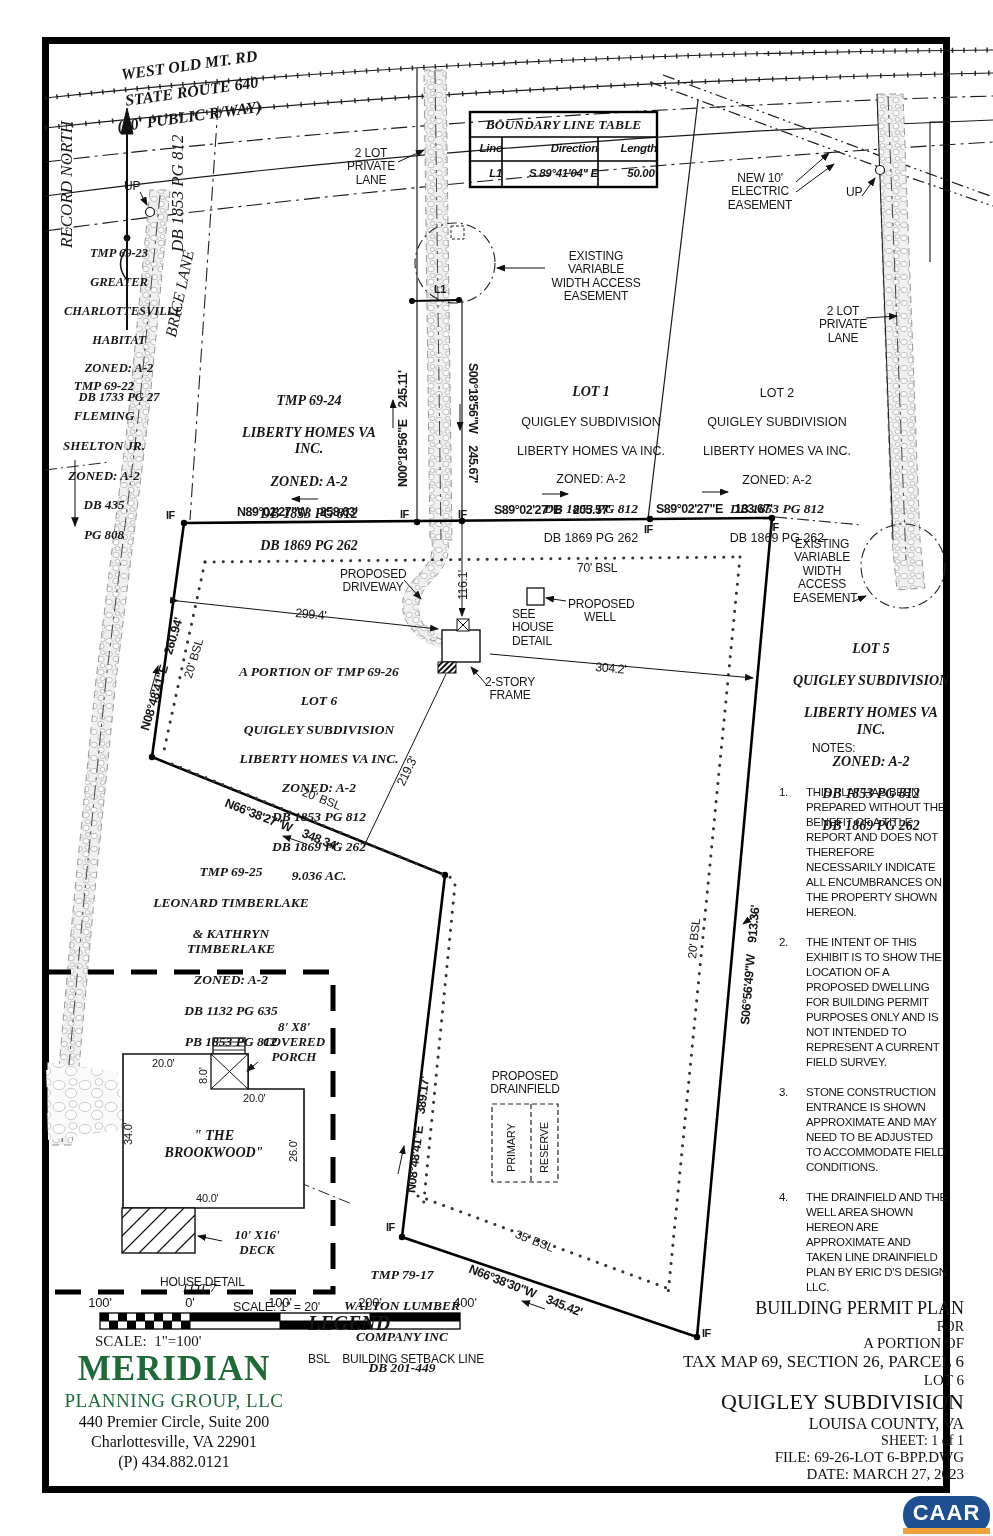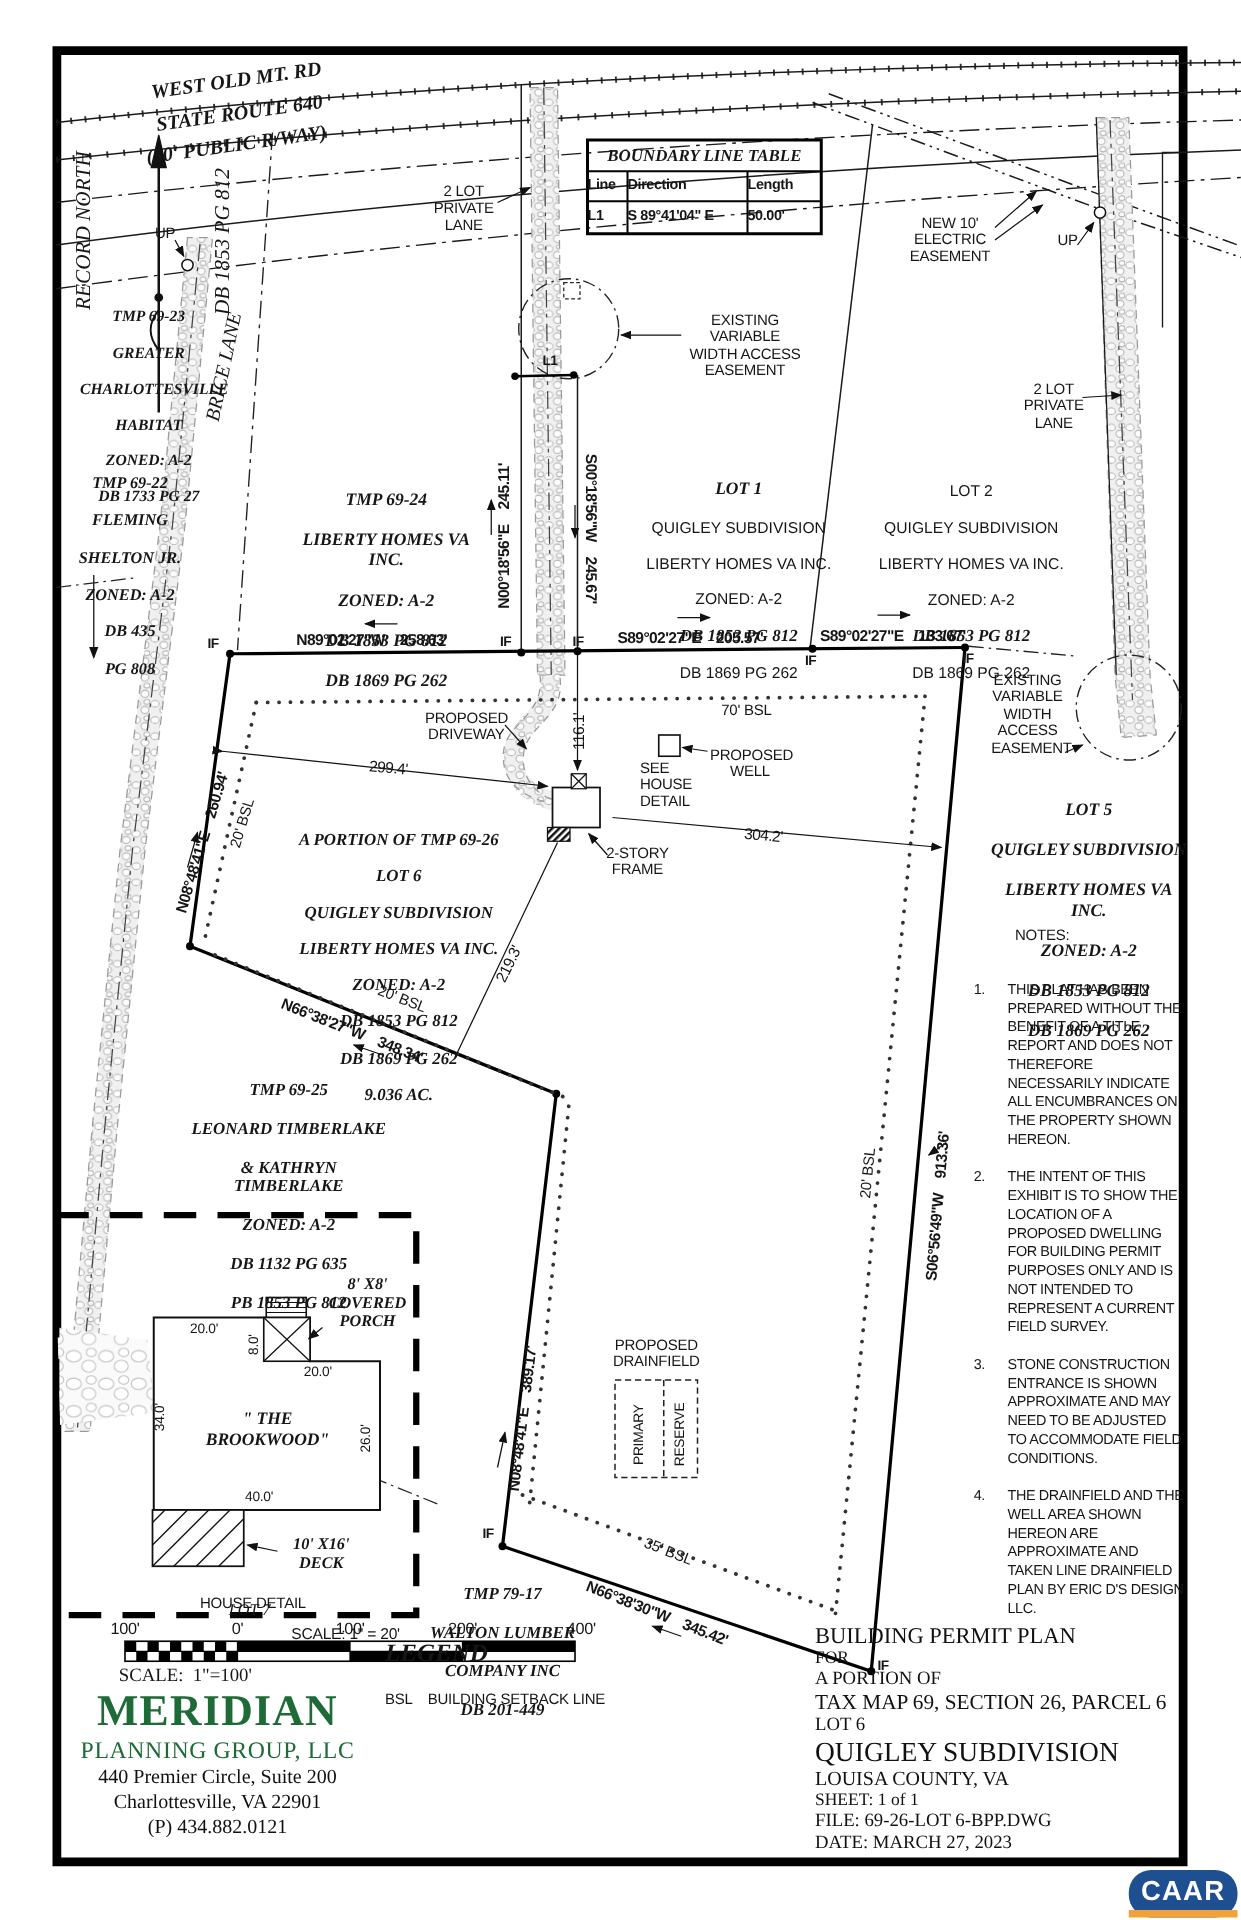--- a/index.html
+++ b/index.html
@@ -8,27 +8,27 @@
   #linework{position:absolute;left:0;top:0;}
   .lbl{position:absolute;white-space:pre-line;color:#161616;}
   .tech{font-size:12px;line-height:1.12;letter-spacing:-0.2px;}
   .techs{font-size:11px;line-height:1.1;letter-spacing:-0.2px;}
   .ctr{text-align:center;}
   .bear{font-weight:bold;font-size:12.5px;letter-spacing:-0.5px;white-space:pre;}
   .ifm{font-weight:bold;font-size:11px;letter-spacing:-0.5px;}
   .ser{font-family:"Liberation Serif","DejaVu Serif",serif;font-style:italic;font-weight:bold;}
   .parcel{line-height:1.15;text-align:center;margin-left:16px;}
   .rot{transform-origin:0 0;}
-  .tbl{font-weight:bold;font-size:11.5px;text-align:left;letter-spacing:-0.3px;}
+  .tbl{font-weight:bold;font-size:11.5px;text-align:right;letter-spacing:-0.3px;font-style:italic;}
   .note-item{display:flex;align-items:flex-start;}
   .note-num{width:27px;flex:none;}
   .note-txt{width:143px;flex:none;}
   .notes{font-size:11.5px;line-height:15px;letter-spacing:-0.3px;}
   .tserif{font-family:"Liberation Serif","DejaVu Serif",serif;}
-  #titleblock{position:absolute;left:652px;top:1298px;width:312px;text-align:left;
+  #titleblock{position:absolute;left:652px;top:1298px;width:312px;text-align:right;
               font-family:"Liberation Serif","DejaVu Serif",serif;color:#111;}
   #firm{position:absolute;left:55px;top:1350px;width:238px;text-align:center;}
   #firm .fname{font-family:"Liberation Serif","DejaVu Serif",serif;font-weight:bold;font-size:35px;letter-spacing:1px;line-height:1.1;}
   #firm .fsub{font-family:"Liberation Serif","DejaVu Serif",serif;font-size:19px;letter-spacing:0.5px;line-height:1.25;}
   #firm .faddr{font-family:"Liberation Serif","DejaVu Serif",serif;font-size:16px;line-height:1.25;color:#111;}
   #caar{position:absolute;left:903px;top:1496px;width:87px;height:38px;display:flex;align-items:center;justify-content:center;}
   #caar .strip{position:absolute;left:0;bottom:0;width:100%;height:6px;}
   #caar .ctext{font-weight:bold;font-size:22px;letter-spacing:1px;color:#fff;margin-bottom:4px;}
 </style>
 </head>

